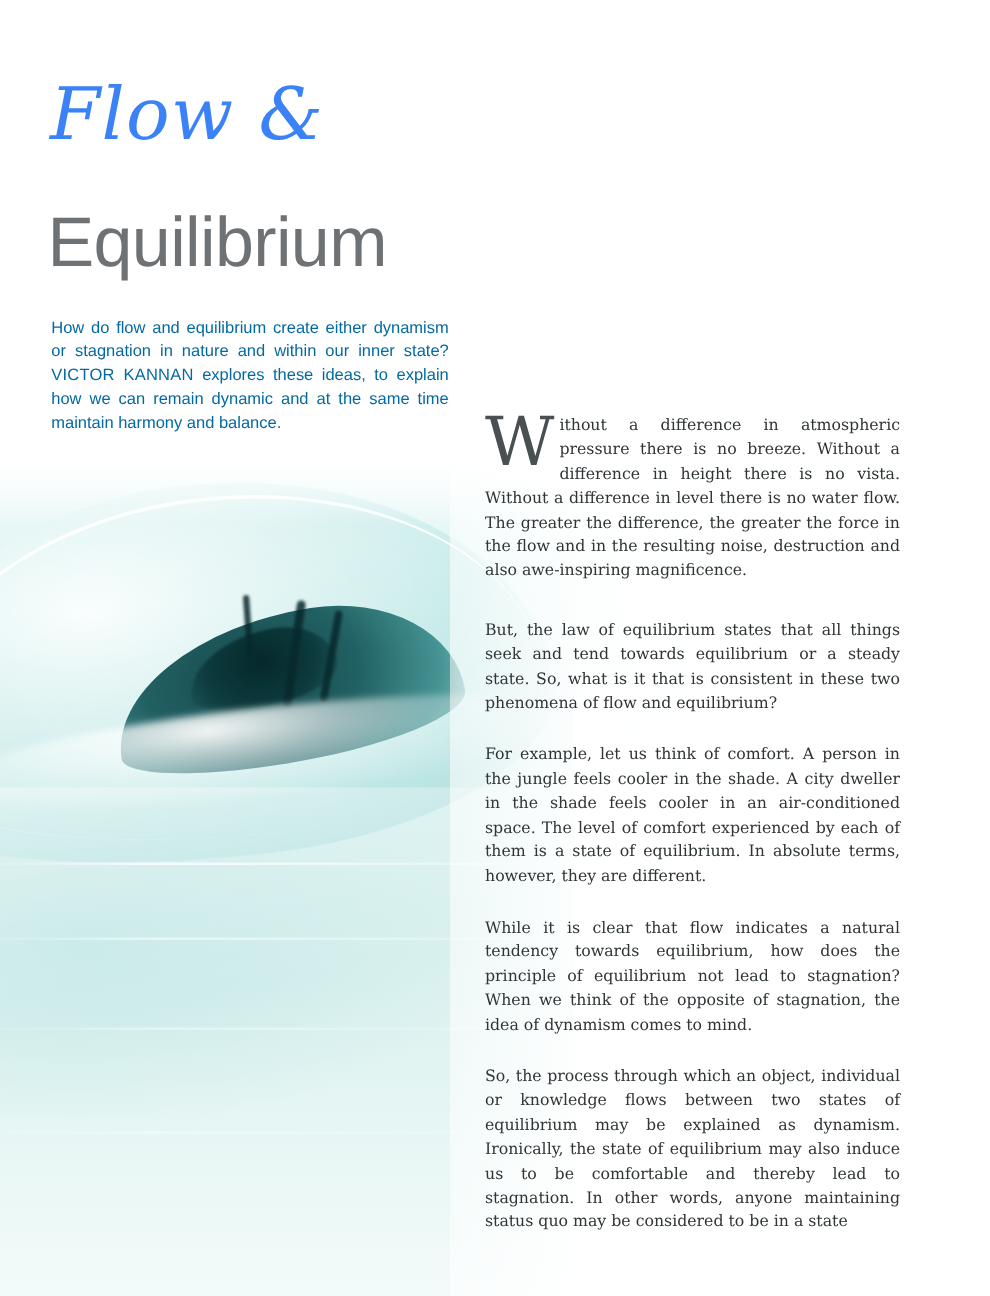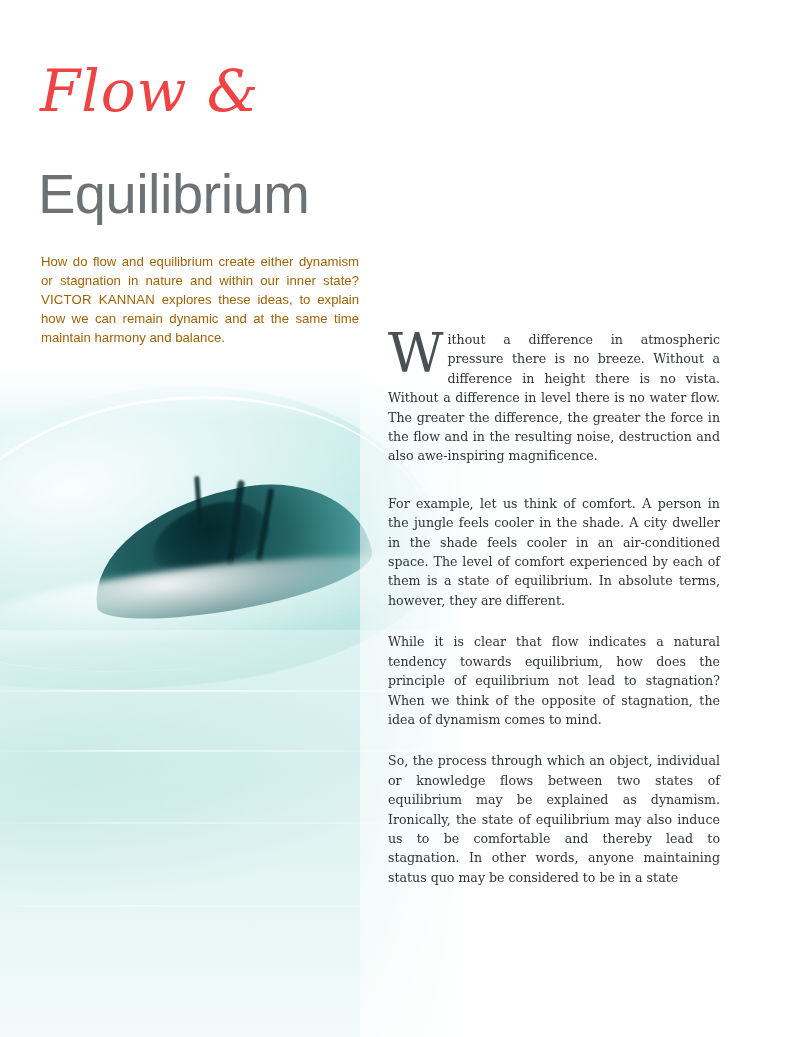--- a/index.html
+++ b/index.html
@@ -172,21 +172,21 @@
   }
 
   .script-title {
     position: absolute;
     left: 40px;
     top: 62px;
     font-family: "DejaVu Serif", serif;
     font-style: italic;
     font-size: 58px;
     line-height: 1;
-    color: #ef4444;
+    color: #3b82f6;
     letter-spacing: 1px;
   }
 
   .main-title {
     position: absolute;
     left: 38px;
     top: 148px;
     font-family: "Liberation Sans", sans-serif;
     font-weight: 300;
     font-size: 56px;
@@ -197,21 +197,21 @@
   }
 
   .standfirst {
     position: absolute;
     left: 41px;
     top: 252px;
     width: 318px;
     font-family: "Liberation Sans", sans-serif;
     font-size: 13.2px;
     line-height: 19px;
-    color: #a16207;
+    color: #0369a1;
     text-align: justify;
   }
   .standfirst .byline {
     letter-spacing: 0.2px;
   }
 
   #article {
     position: absolute;
     left: 388px;
     top: 330px;
@@ -274,20 +274,23 @@
 
   <div class="standfirst">
     <span>How do flow and equilibrium create either dynamism or stagnation in nature and within our inner state? </span><span class="byline">VICTOR KANNAN</span><span> explores these ideas, to explain how we can remain dynamic and at the same time maintain harmony and balance.</span>
   </div>
 
   <div id="article">
     <p class="first">
       <span class="dropcap">W</span><span>ithout a difference in atmospheric pressure there is no breeze. Without a difference in height there is no vista. Without a difference in level there is no water flow. The greater the difference, the greater the force in the flow and in the resulting noise, destruction and also awe-inspiring magnificence.</span>
     </p>
     <p>
+      <span>But, the law of equilibrium states that all things seek and tend towards equilibrium or a steady state. So, what is it that is consistent in these two phenomena of flow and equilibrium?</span>
+    </p>
+    <p>
       <span>For example, let us think of comfort. A person in the jungle feels cooler in the shade. A city dweller in the shade feels cooler in an air-conditioned space. The level of comfort experienced by each of them is a state of equilibrium. In absolute terms, however, they are different.</span>
     </p>
     <p>
       <span>While it is clear that flow indicates a natural tendency towards equilibrium, how does the principle of equilibrium not lead to stagnation? When we think of the opposite of stagnation, the idea of dynamism comes to mind.</span>
     </p>
     <p>
       <span>So, the process through which an object, individual or knowledge flows between two states of equilibrium may be explained as dynamism. Ironically, the state of equilibrium may also induce us to be comfortable and thereby lead to stagnation. In other words, anyone maintaining status quo may be considered to be in a state</span>
     </p>
   </div>
 

